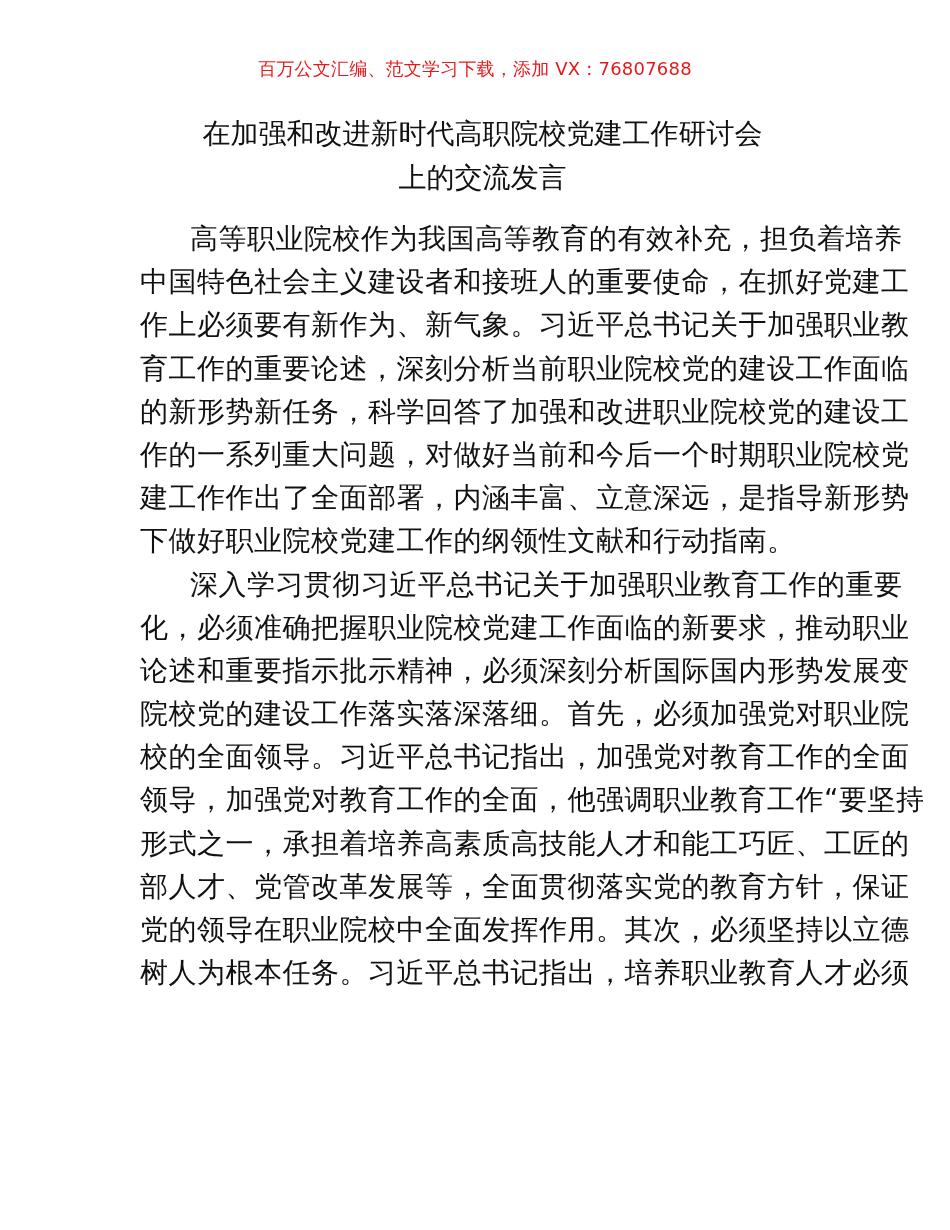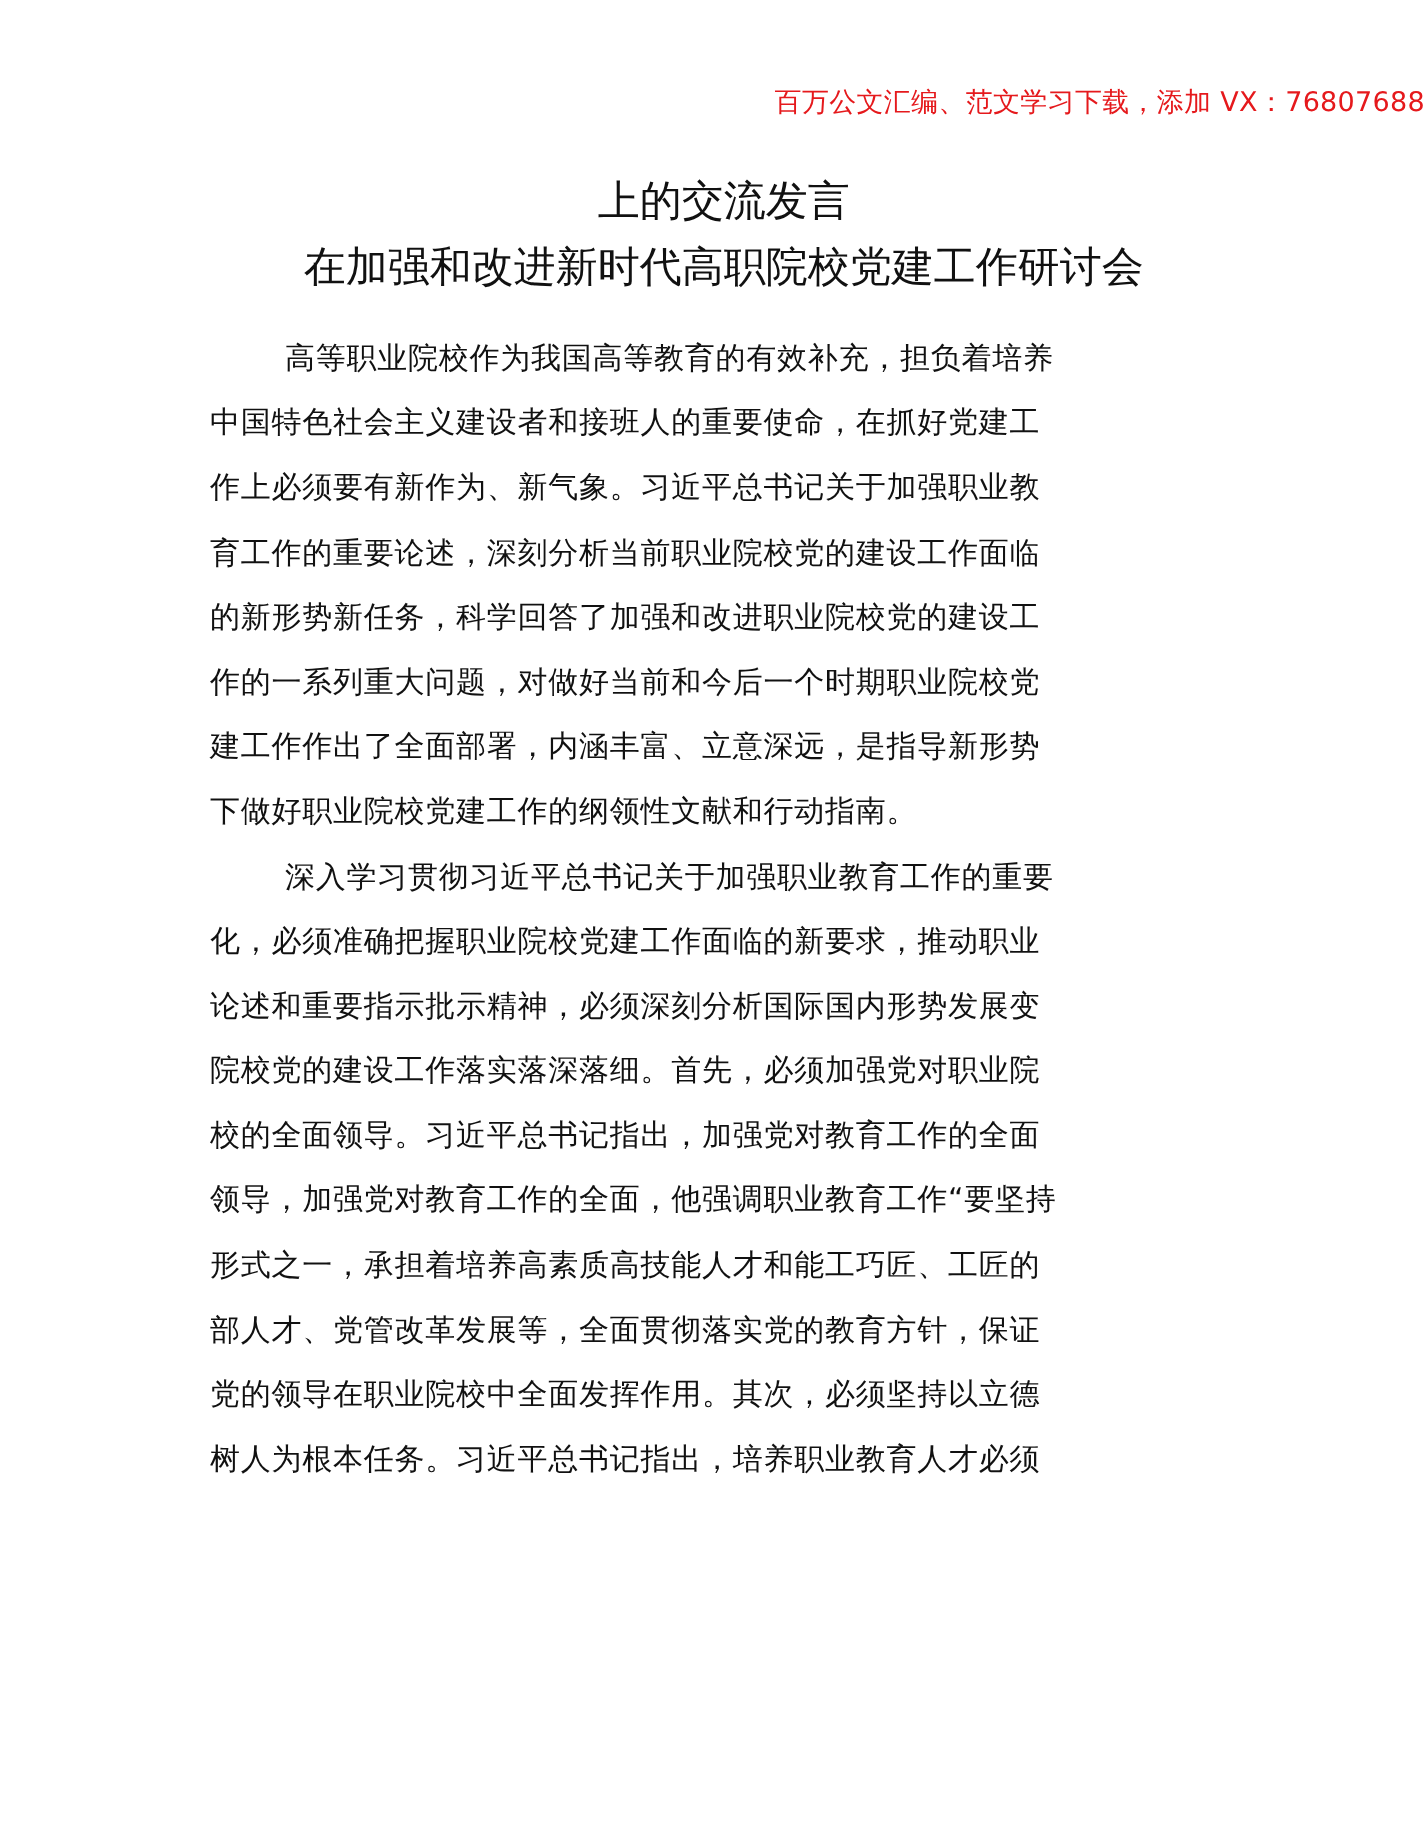--- a/index.html
+++ b/index.html
@@ -1,47 +1,47 @@
 <!DOCTYPE html>
 <html><head>
   <meta charset="utf-8">
   <style>
     html, body { margin: 0; padding: 0; background: #ffffff; }
     body { width: 950px; height: 1230px; position: relative; overflow: hidden; }
     .page { position: absolute; left: 0; top: 0; width: 950px; height: 1230px; background: #ffffff; }
     .watermark {
-      position: absolute; left: 0; top: 56px; width: 950px; text-align: right;
+      position: absolute; left: 0; top: 56px; width: 950px; text-align: center;
       font-family: "DejaVu Sans", sans-serif; font-size: 18px; line-height: 26px;
       color: #e5191c; letter-spacing: 0.2px;
     }
     .title {
       position: absolute; left: 140px; top: 112px; width: 685px; text-align: center;
       font-family: "DejaVu Sans", sans-serif; font-size: 28px; line-height: 44px;
       color: #111111;
     }
     .title .line { display: block; white-space: nowrap; }
     .body {
       position: absolute; left: 140px; top: 217px; width: 690px;
-      font-family: "DejaVu Sans", sans-serif; font-size: 20px; line-height: 43.2px;
+      font-family: "DejaVu Sans", sans-serif; font-size: 28px; line-height: 43.2px;
       color: #111111;
     }
     .para { margin: 0; }
     .para .line { display: block; white-space: nowrap; height: 43.2px; letter-spacing: 0.5px; }
     .para .line.indent { padding-left: 50px; }
   </style>
 </head>
 <body>
 
 <div class="page">
 
   <div class="watermark">百万公文汇编、范文学习下载，添加 VX：76807688</div>
 
   <div class="title">
+    <span class="line">在加强和改进新时代高职院校党建工作研讨会</span>
     <span class="line">上的交流发言</span>
-    <span class="line">在加强和改进新时代高职院校党建工作研讨会</span>
   </div>
 
   <div class="body">
     <div class="para">
       <span class="line indent">高等职业院校作为我国高等教育的有效补充，担负着培养</span>
       <span class="line">中国特色社会主义建设者和接班人的重要使命，在抓好党建工</span>
       <span class="line">作上必须要有新作为、新气象。习近平总书记关于加强职业教</span>
       <span class="line">育工作的重要论述，深刻分析当前职业院校党的建设工作面临</span>
       <span class="line">的新形势新任务，科学回答了加强和改进职业院校党的建设工</span>
       <span class="line">作的一系列重大问题，对做好当前和今后一个时期职业院校党</span>

